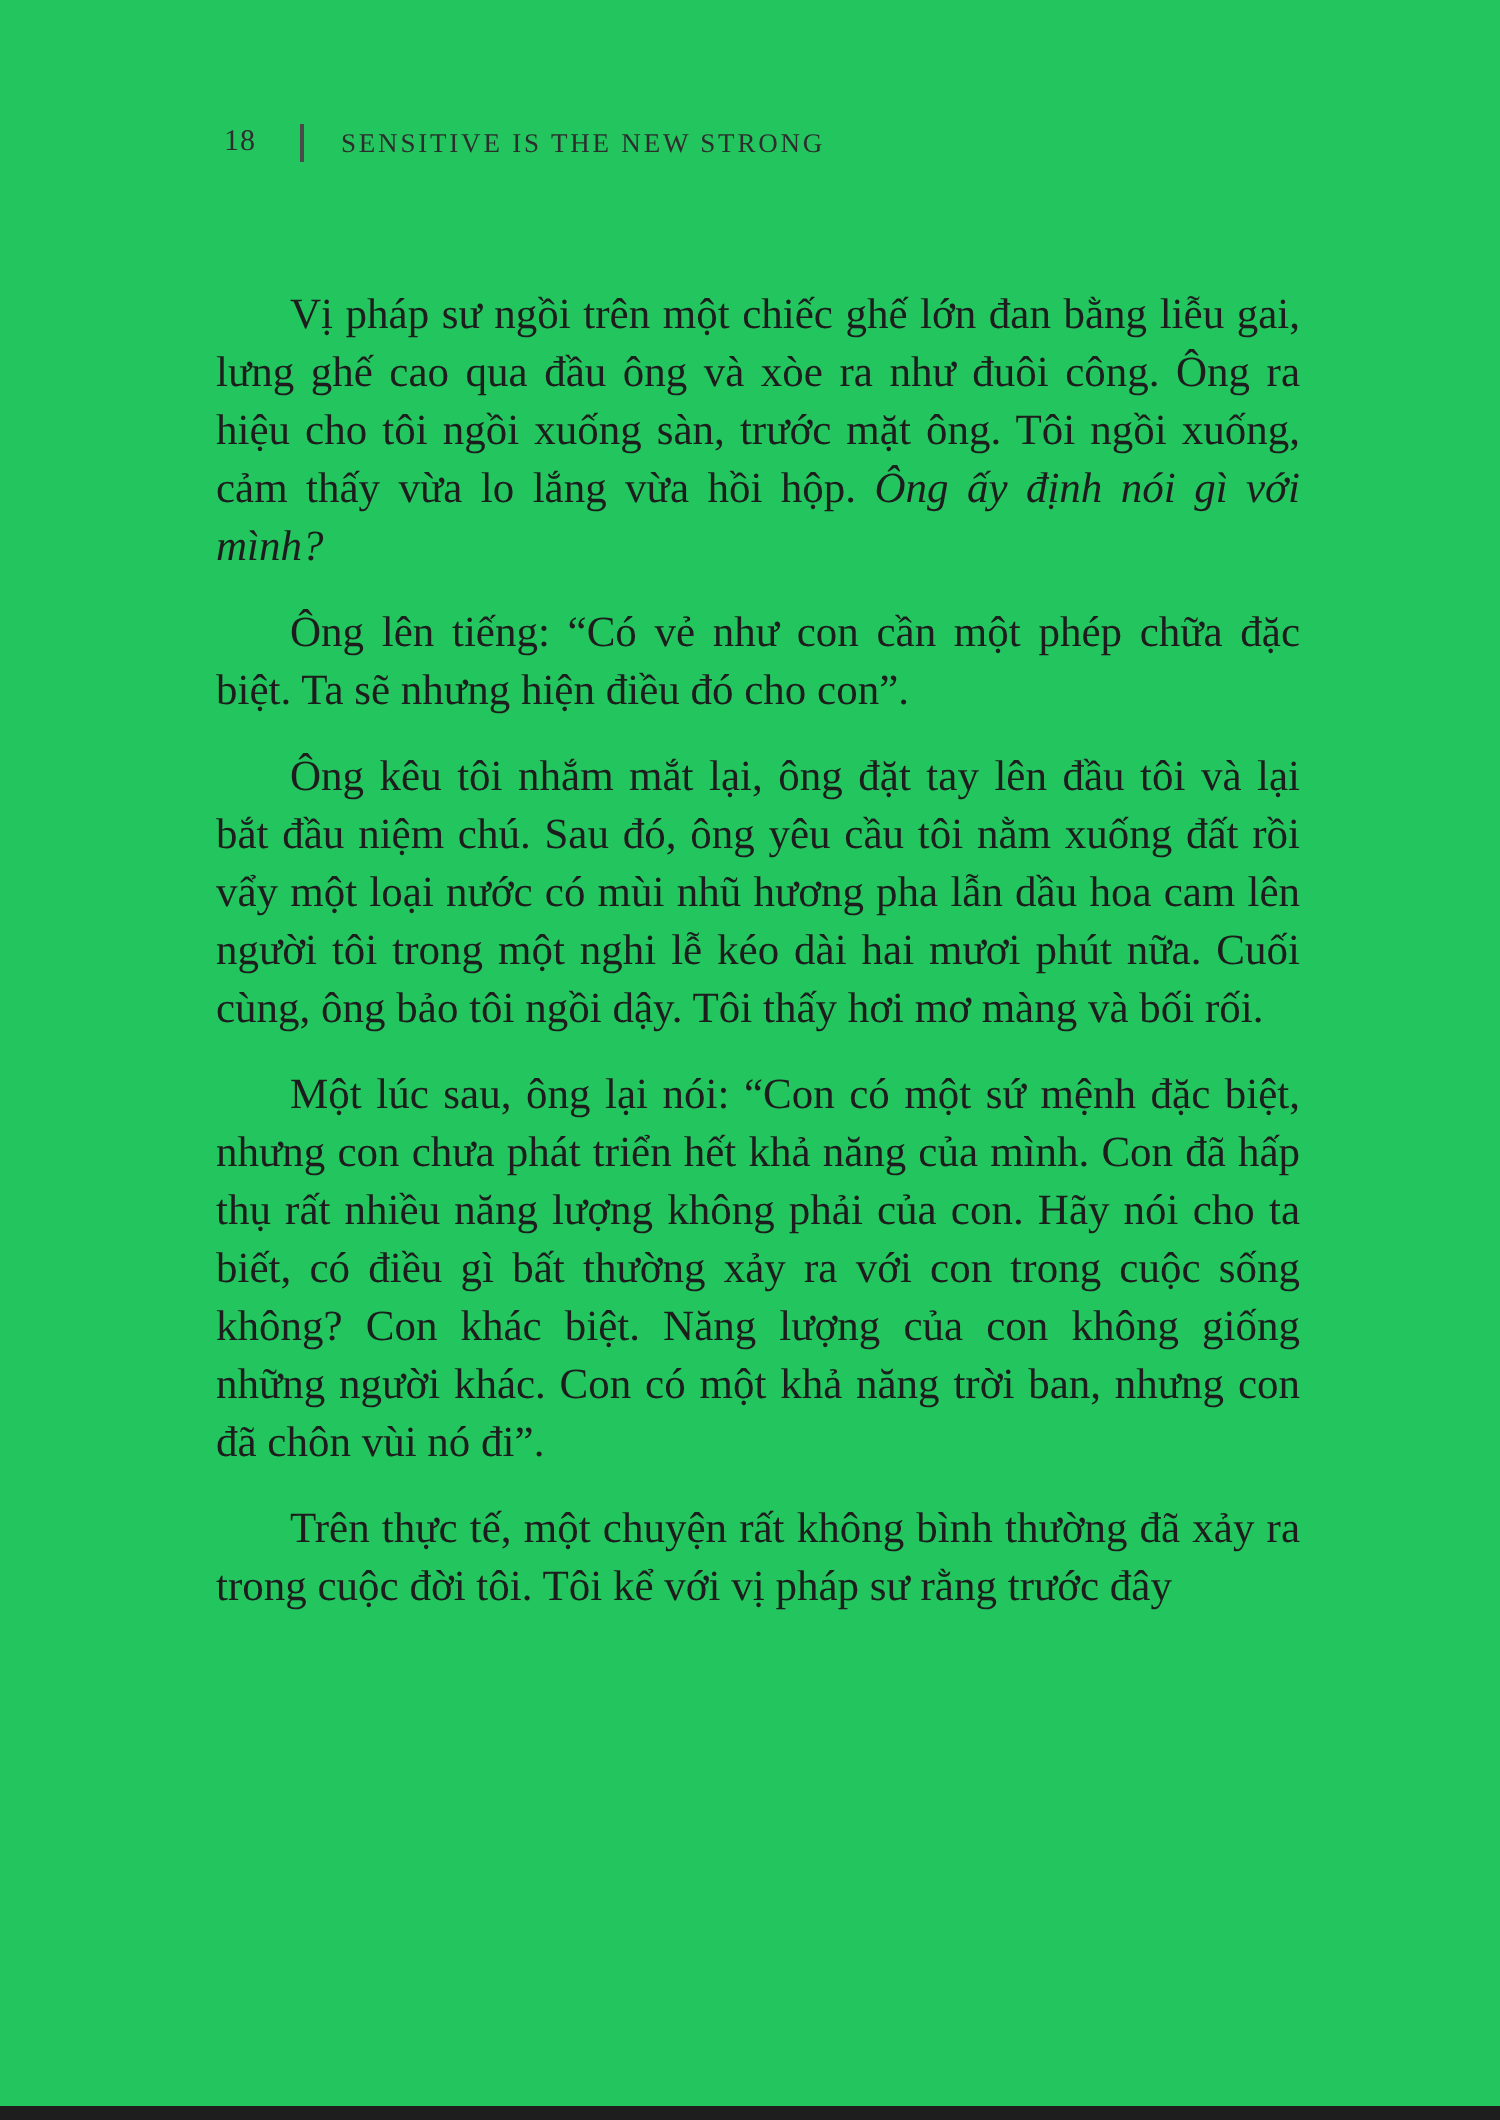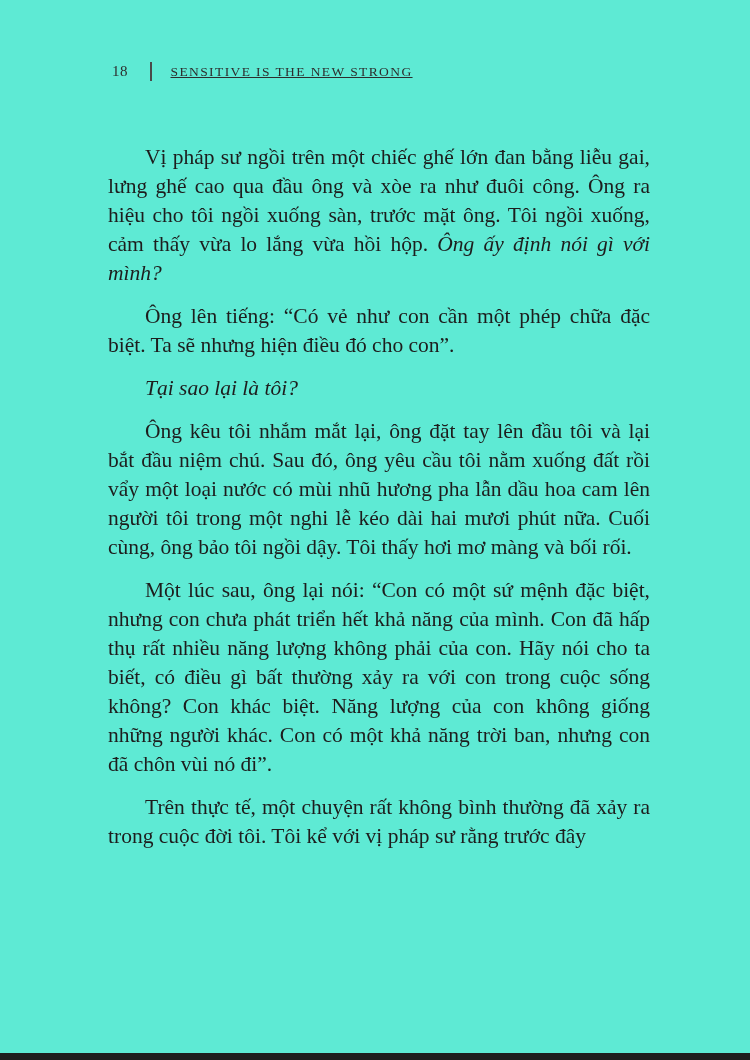--- a/index.html
+++ b/index.html
@@ -11,21 +11,21 @@
     height: 1060px;
     background: #ffffff;
     position: relative;
     overflow: hidden;
     font-family: "Liberation Serif", "DejaVu Serif", serif;
   }
   .page {
     position: relative;
     width: 750px;
     height: 1060px;
-    background: #5eead4;
+    background: #22c55e;
   }
   .running-head {
     position: absolute;
     top: 62px;
     left: 112px;
     display: flex;
     align-items: center;
     color: #2d2d2d;
   }
   .page-num {
@@ -35,21 +35,20 @@
   .head-divider {
     width: 1.5px;
     height: 19px;
     background: #4a4a4a;
     margin: 0 19px 0 22px;
   }
   .book-title {
     font-size: 13.5px;
     letter-spacing: 1.4px;
     white-space: nowrap;
-    text-decoration: underline;
   }
   .body-text {
     position: absolute;
     top: 129px;
     left: 108px;
     width: 542px;
     font-size: 21.5px;
     line-height: 29px;
     text-align: justify;
     color: #1d1d1d;
@@ -79,21 +78,20 @@
     <span class="page-num">18</span>
     <span class="head-divider"></span>
     <span class="book-title">SENSITIVE IS THE NEW STRONG</span>
   </header>
 
   <main class="body-text">
     <p>
       <span>Vị pháp sư ngồi trên một chiếc ghế lớn đan bằng liễu gai, lưng ghế cao qua đầu ông và xòe ra như đuôi công. Ông ra hiệu cho tôi ngồi xuống sàn, trước mặt ông. Tôi ngồi xuống, cảm thấy vừa lo lắng vừa hồi hộp. </span><span class="italic">Ông ấy định nói gì với mình?</span>
     </p>
     <p>Ông lên tiếng: “Có vẻ như con cần một phép chữa đặc biệt. Ta sẽ nhưng hiện điều đó cho con”.</p>
-    <p class="italic">Tại sao lại là tôi?</p>
     <p>Ông kêu tôi nhắm mắt lại, ông đặt tay lên đầu tôi và lại bắt đầu niệm chú. Sau đó, ông yêu cầu tôi nằm xuống đất rồi vẩy một loại nước có mùi nhũ hương pha lẫn dầu hoa cam lên người tôi trong một nghi lễ kéo dài hai mươi phút nữa. Cuối cùng, ông bảo tôi ngồi dậy. Tôi thấy hơi mơ màng và bối rối.</p>
     <p>Một lúc sau, ông lại nói: “Con có một sứ mệnh đặc biệt, nhưng con chưa phát triển hết khả năng của mình. Con đã hấp thụ rất nhiều năng lượng không phải của con. Hãy nói cho ta biết, có điều gì bất thường xảy ra với con trong cuộc sống không? Con khác biệt. Năng lượng của con không giống những người khác. Con có một khả năng trời ban, nhưng con đã chôn vùi nó đi”.</p>
     <p>Trên thực tế, một chuyện rất không bình thường đã xảy ra trong cuộc đời tôi. Tôi kể với vị pháp sư rằng trước đây</p>
   </main>
 
   <div class="bottom-bar"></div>
 
 </div>
 
 </body></html>

